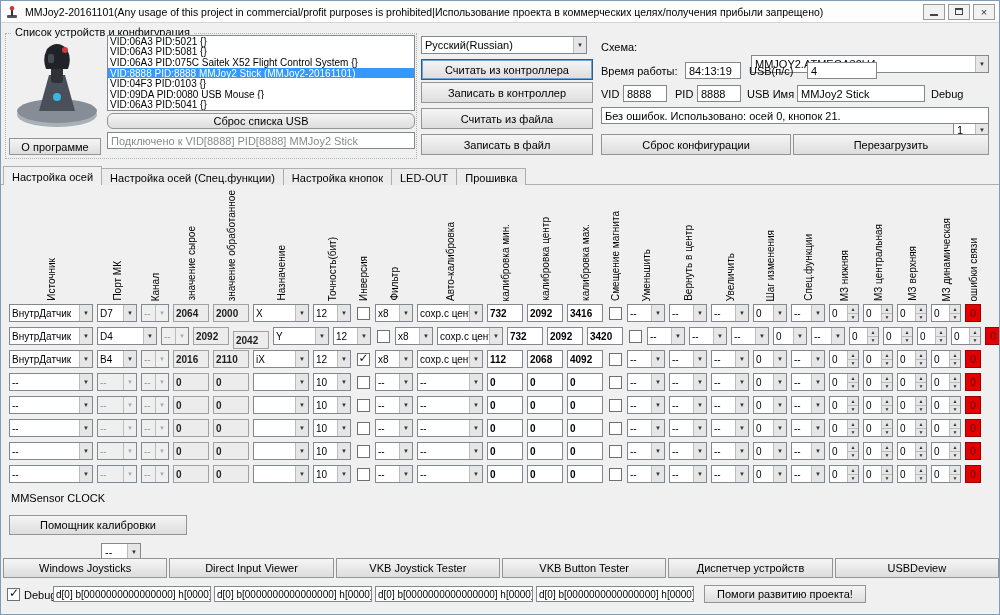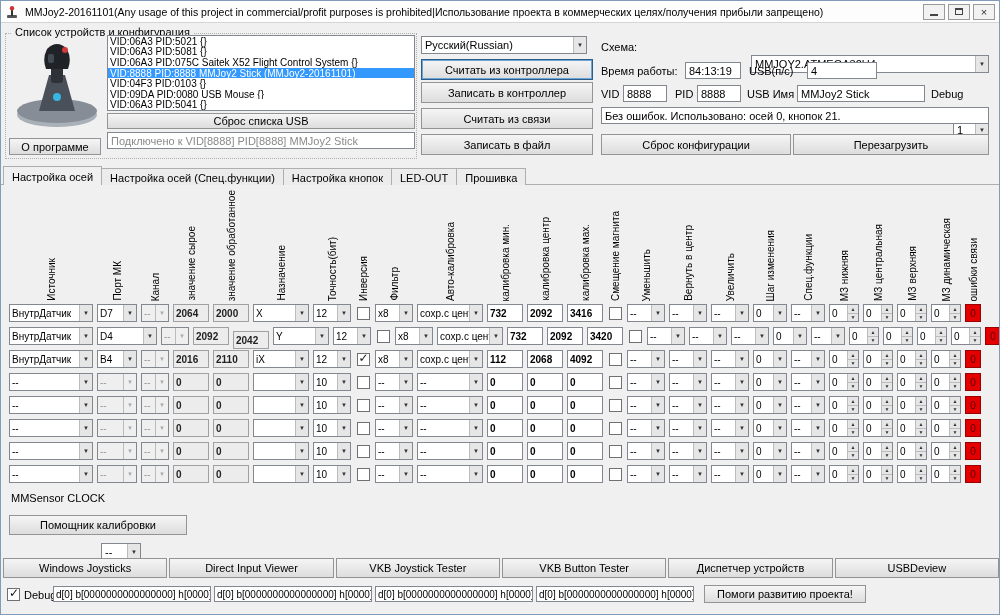--- a/index.html
+++ b/index.html
@@ -45,21 +45,21 @@
   .devices-group { position:absolute; left:4px; top:32px; width:412px; height:126px;
                    border:1px dotted #b0b0b0; }
   .group-label { position:absolute; left:6px; top:-8px; background:#f0f0f0; padding:0 3px;
                  font-size:11px; color:#000; white-space:nowrap; }
   .joystick { position:absolute; left:10px; top:40px; width:92px; height:88px; }
   .listbox { position:absolute; left:106px; top:34px; width:308px; height:76px; background:#fff;
              border:1px solid #828790; display:flex; flex-direction:column; overflow:hidden; }
   .list-item { flex:1; font-size:10px; display:flex; align-items:center; padding:0 2px;
                white-space:nowrap; overflow:hidden; color:#000; }
   .list-item.selected { background:#3399ff; color:#fff; }
-  .reset-usb { left:106px; top:112px; width:308px; height:16px; }
+  .reset-usb { left:106px; top:112px; width:308px; height:16px;border-radius:6px; }
   .about-btn { left:8px; top:137px; width:92px; height:17px; }
   .conn-status { position:absolute; left:106px; top:131px; width:308px; height:17px; }
 
   
   .lang-combo { left:420px; top:35px; width:166px; height:18px; }
   .read-ctrl  { left:420px; top:58px;  width:172px; height:21px; }
   .write-ctrl { left:420px; top:81px;  width:172px; height:21px; }
   .read-file  { left:420px; top:107px; width:172px; height:21px; }
   .write-file { left:420px; top:133px; width:172px; height:21px; }
 
@@ -180,21 +180,21 @@
   <div class="btn abs reset-usb">Сброс списка USB</div>
   <div class="btn abs about-btn">О программе</div>
   <div class="tb muted conn-status">Подключено к VID[8888] PID[8888] MMJoy2 Stick</div>
 
   <div class="combo abs lang-combo">
     <span class="ct">Русский(Russian)</span>
     <span class="arrow">▼</span>
   </div>
   <div class="btn default abs read-ctrl">Считать из контроллера</div>
   <div class="btn abs write-ctrl">Записать в контроллер</div>
-  <div class="btn abs read-file">Считать из связи</div>
+  <div class="btn abs read-file">Считать из файла</div>
   <div class="btn abs write-file">Записать в файл</div>
 
   <span class="lbl scheme-label">Схема:</span>
   <div class="combo abs scheme-combo">
     <span class="ct">MMJOY2.ATMEGA32U4</span>
     <span class="arrow">▼</span>
   </div>
   <span class="lbl uptime-label">Время работы:</span>
   <div class="tb uptime-box">84:13:19</div>
   <span class="lbl usbps-label">USB(п/с)</span>

